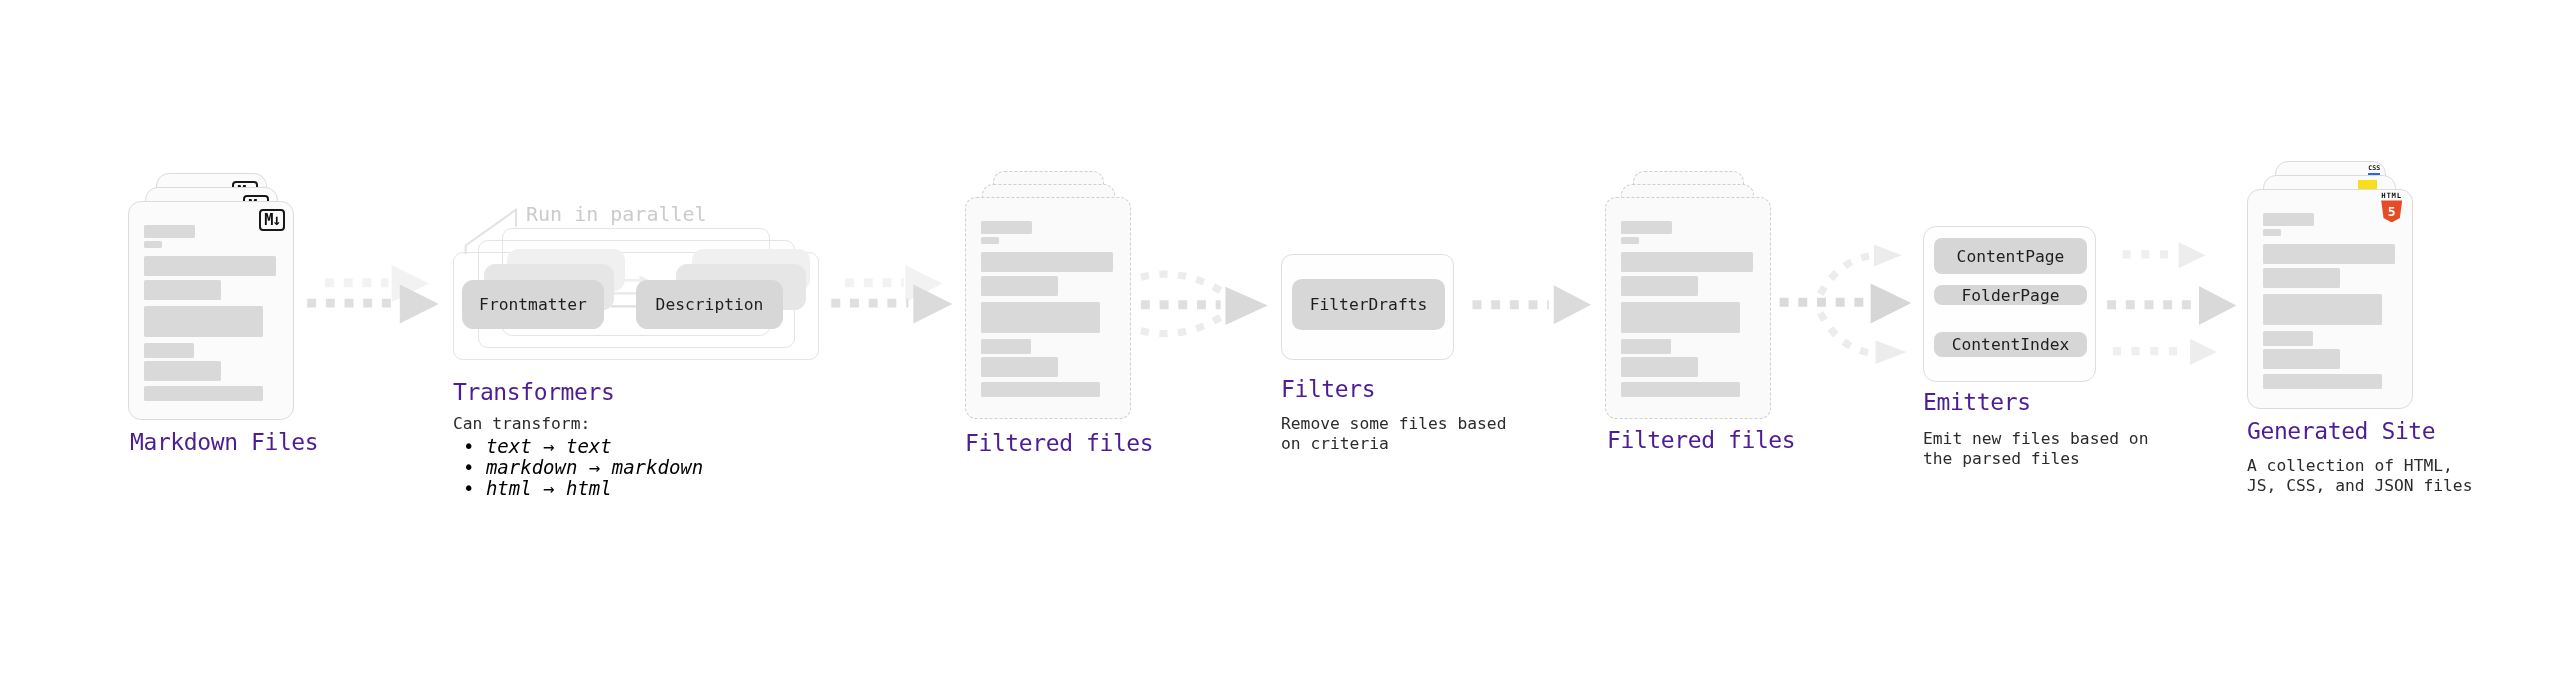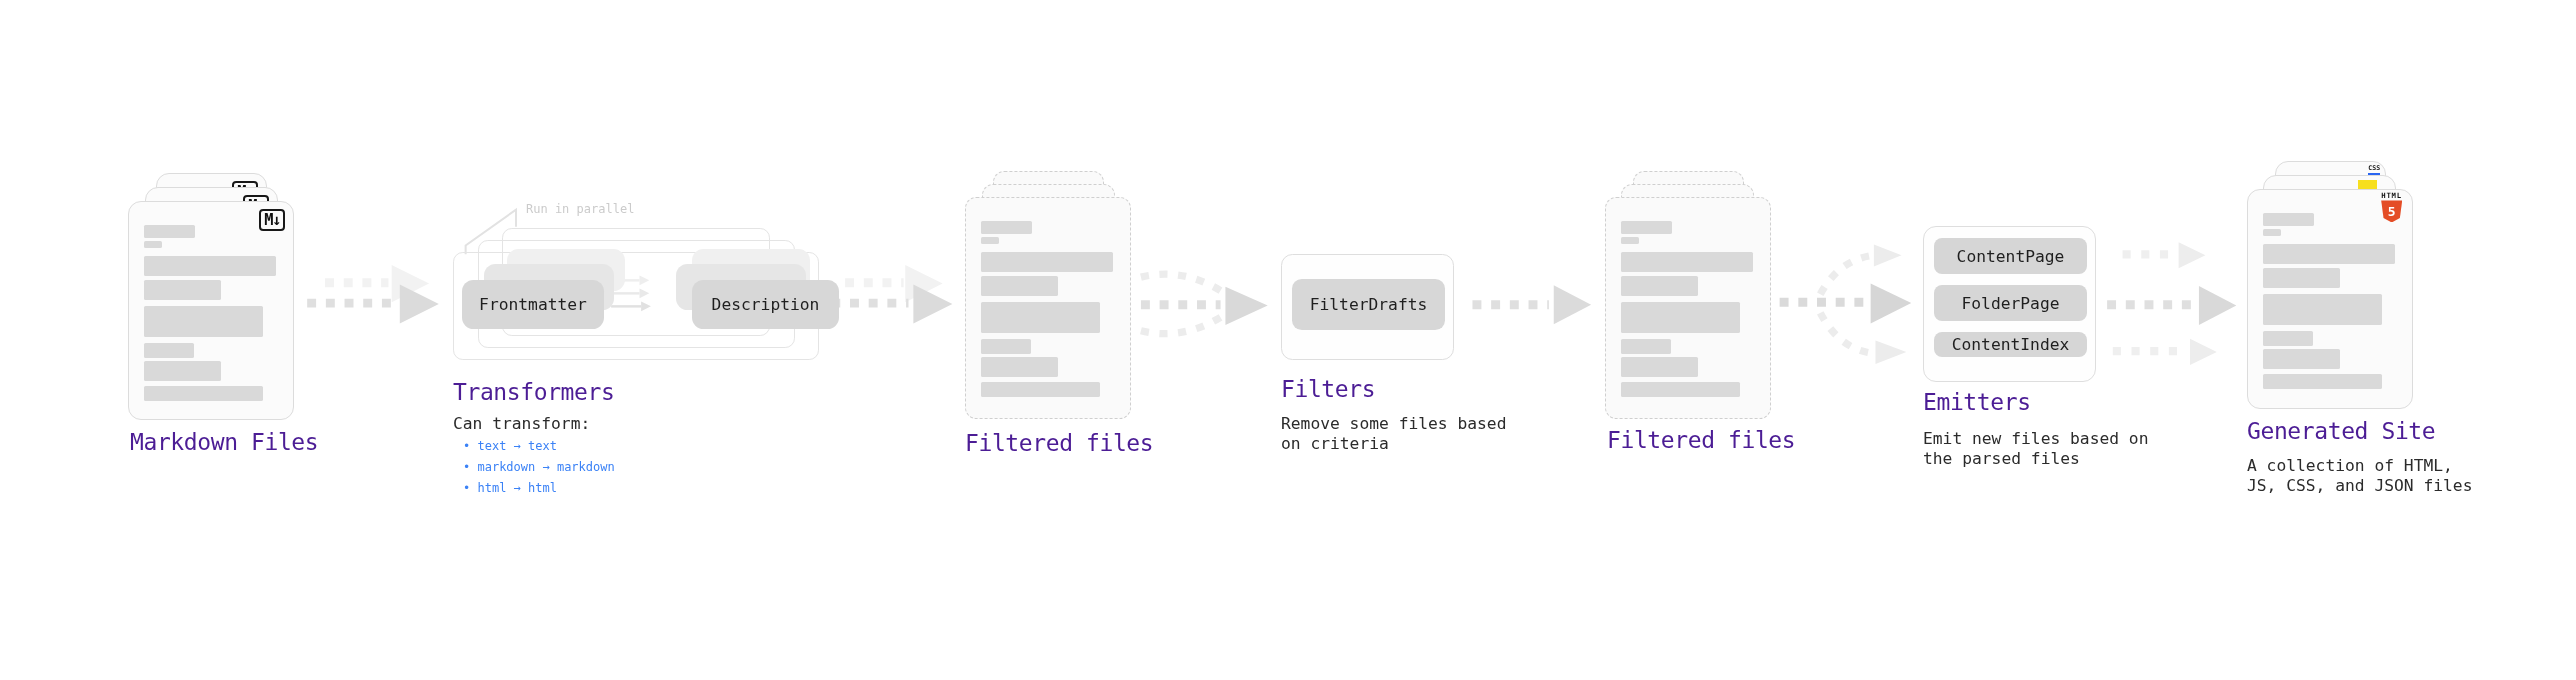--- a/index.html
+++ b/index.html
@@ -39,22 +39,22 @@
   
   .pill{position:absolute;background:#d7d7d7;border-radius:11.4px;display:flex;align-items:center;
     justify-content:center;font-size:16.3px;color:#1f1f1f;box-sizing:border-box;}
   .pill.ghost1{background:#e6e6e6;color:transparent;}
   .pill.ghost2{background:#f0f0f0;color:transparent;}
   .pill.small{border-radius:8.1px;background:#d6d6d6;}
 
   
   .h1{position:absolute;font-size:23px;color:#4c1d95;letter-spacing:-0.4px;white-space:nowrap;}
   .sub{position:absolute;font-size:16.3px;line-height:20.3px;color:#2b2b2b;white-space:pre-line;}
-  .note{position:absolute;font-size:12px;color:#cbcbcb;white-space:nowrap;}
-  .bullet{font-size:12px;line-height:21px;color:#3b82f6;white-space:nowrap;}
+  .note{position:absolute;font-size:20px;color:#cbcbcb;white-space:nowrap;}
+  .bullet{font-size:19px;line-height:21px;color:#000000;white-space:nowrap;font-style:italic;}
   .bullet::before{content:"• ";}
 </style>
 </head>
 <body>
 
 <div class="canvas">
 
   <svg class="abs" width="2576" height="681" viewBox="0 0 3170 838" style="left:0;top:0">
 
     <g>
@@ -137,21 +137,21 @@
   <div class="note" style="left:526px;top:202px;">Run in parallel</div>
   <div class="frame" style="left:502px;top:228px;width:268px;height:108px;"></div>
   <div class="frame" style="left:478px;top:240px;width:317px;height:108px;"></div>
   <div class="frame" style="left:453px;top:252px;width:366px;height:108px;"></div>
 
   <div class="pill ghost2" style="left:507px;top:249px;width:118px;height:42px;"></div>
   <div class="pill ghost2" style="left:692px;top:249px;width:118px;height:42px;"></div>
   <div class="pill ghost1" style="left:484px;top:264px;width:130px;height:46px;"></div>
   <div class="pill ghost1" style="left:676px;top:264px;width:130px;height:46px;"></div>
   <div class="pill" style="left:462px;top:280px;width:142px;height:49px;">Frontmatter</div>
-  <div class="pill" style="left:692px;top:280px;width:147px;height:49px;">Description</div>
+  <div class="pill" style="left:636px;top:280px;width:147px;height:49px;">Description</div>
 
   <div class="h1" style="left:453px;top:379px;">Transformers</div>
   <div class="sub" style="left:453px;top:414px;">Can transform:</div>
   <div class="abs" style="left:463px;top:436px;">
     <div class="bullet">text → text</div>
     <div class="bullet">markdown → markdown</div>
     <div class="bullet">html → html</div>
   </div>
 
   <div class="doc-card dashed l2" style="left:993px;top:171px;"></div>
@@ -187,21 +187,21 @@
         <div class="bar" style="left: 15.4px; top: 104px; width: 119px; height: 31px;"></div>
         <div class="bar" style="left: 15.4px; top: 141px; width: 50px; height: 15.4px;"></div>
         <div class="bar" style="left: 15.4px; top: 159px; width: 77px; height: 19.5px;"></div>
         <div class="bar" style="left: 15.4px; top: 184px; width: 119px; height: 14.6px;"></div>
       </div>
   </div>
   <div class="h1" style="left:1607px;top:427px;">Filtered files</div>
 
   <div class="frame filled" style="left:1923px;top:226px;width:173px;height:156px;border-radius:13px;"></div>
   <div class="pill small" style="left:1934px;top:238px;width:153px;height:36px;">ContentPage</div>
-  <div class="pill small" style="left:1934px;top:285px;width:153px;height:36px;">FolderPage</div>
+  <div class="pill small" style="left:1934px;top:285px;width:153px;height:20px;">FolderPage</div>
   <div class="pill small" style="left:1934px;top:332px;width:153px;height:25px;">ContentIndex</div>
   <div class="h1" style="left:1923px;top:389px;">Emitters</div>
   <div class="sub" style="left:1923px;top:429px;">Emit new files based on
 the parsed files</div>
 
   <div class="doc-card l2" style="left:2275px;top:161px;">
     <span class="css-badge" style="border-bottom-color: rgb(41, 101, 241);">CSS</span>
   </div>
   <div class="doc-card l1" style="left:2263px;top:175px;">
     <span class="js-badge" style="background: rgb(247, 223, 30);"></span>

